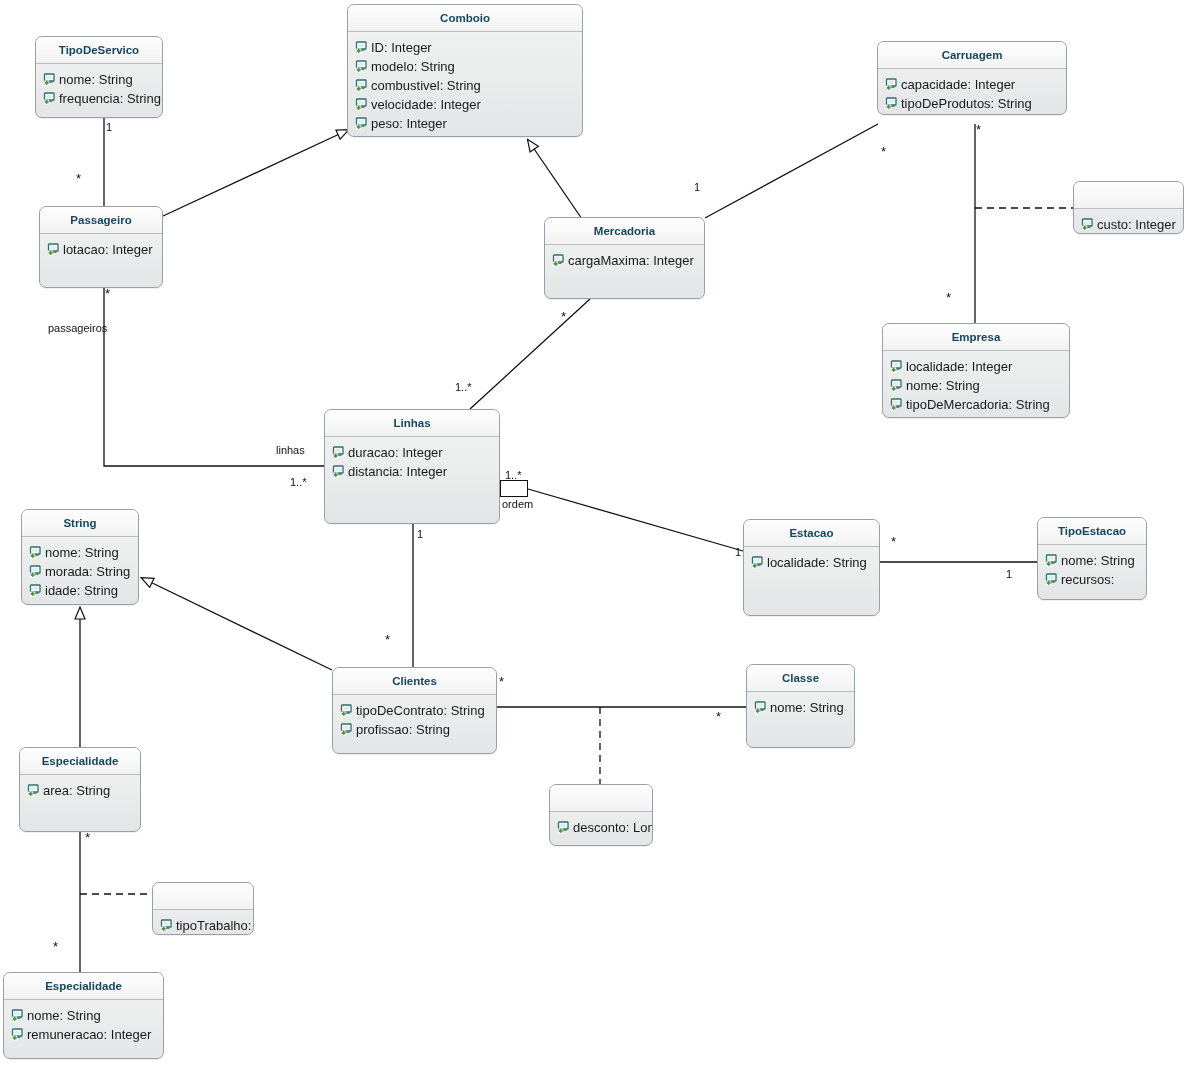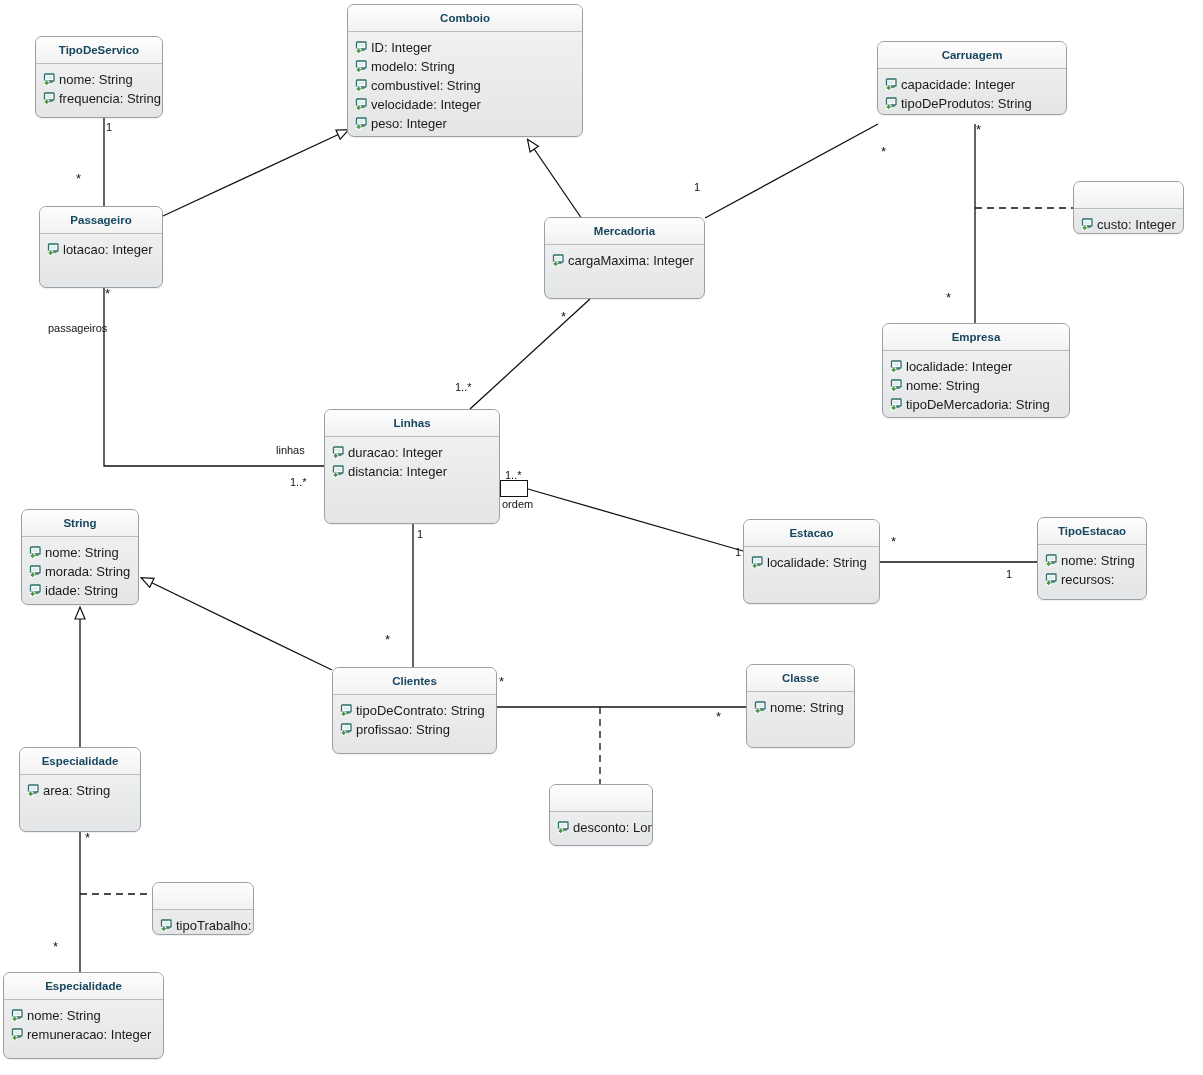--- a/index.html
+++ b/index.html
@@ -375,21 +375,21 @@
                 <path d="M3.5 9.2 h6" stroke="#2f6f6b" stroke-width="1.2"></path>
                 <g>
                   <rect x="1" y="7.6" width="5.2" height="5" rx="0.6" fill="#ffffff"></rect>
                   <path d="M3.1 8.1 h1.1 v1.2 h1.2 v1.1 h-1.2 v1.2 h-1.1 v-1.2 h-1.2 v-1.1 h1.2 z" fill="#4da13f" stroke="#2f7d28" stroke-width="0.5"></path>
                 </g>
               </svg></span>
             <span class="attr-label">idade: String</span>
           </div>
         </div>
       </div>
-      <div class="uml-class" style="left: 743px; top: 519px; width: 137px; height: 85px;">
+      <div class="uml-class" style="left: 743px; top: 519px; width: 137px; height: 97px;">
         <div class="uml-title">Estacao</div>
         <div class="uml-body">
           <div class="attr">
             <span class="attr-icon"><svg width="13" height="13" viewBox="0 0 13 13" xmlns="http://www.w3.org/2000/svg">
                 <rect x="1.5" y="1" width="9.5" height="7" rx="0.6" fill="#ffffff" stroke="#2f6f6b" stroke-width="1.3"></rect>
                 <rect x="3.2" y="2.6" width="6" height="3.6" fill="#dfeeea"></rect>
                 <path d="M3.5 9.2 h6" stroke="#2f6f6b" stroke-width="1.2"></path>
                 <g>
                   <rect x="1" y="7.6" width="5.2" height="5" rx="0.6" fill="#ffffff"></rect>
                   <path d="M3.1 8.1 h1.1 v1.2 h1.2 v1.1 h-1.2 v1.2 h-1.1 v-1.2 h-1.2 v-1.1 h1.2 z" fill="#4da13f" stroke="#2f7d28" stroke-width="0.5"></path>

